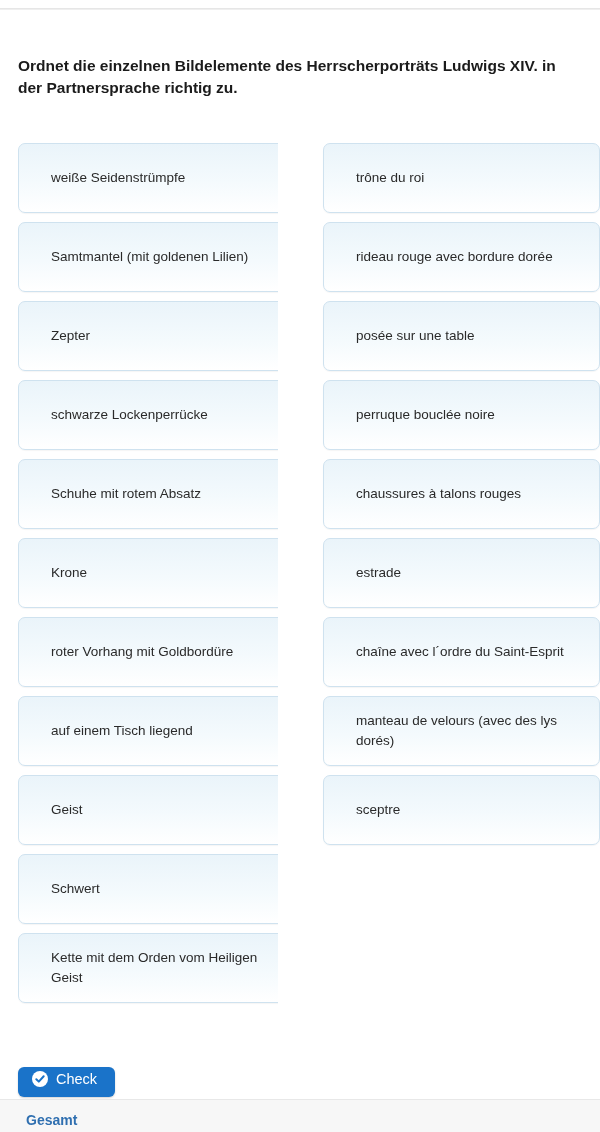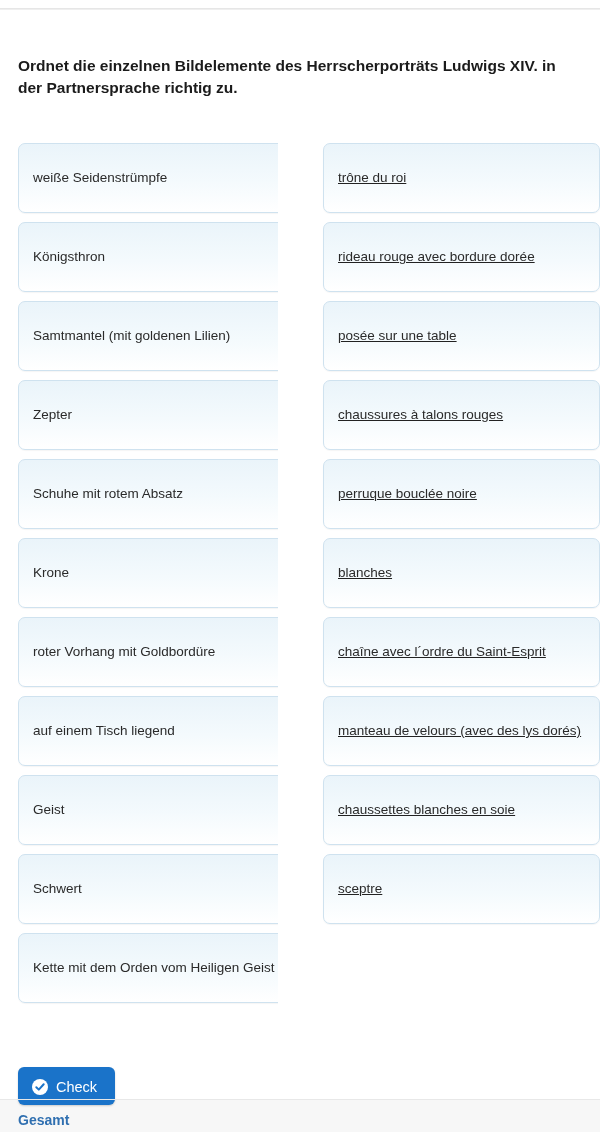--- a/index.html
+++ b/index.html
@@ -59,31 +59,30 @@
     position: absolute;
     top: 0;
   }
   .col-left {
     left: 0;
     width: 275px;
   }
   .col-right {
     left: 305px;
     width: 277px;
-    text-decoration: underline;
   }
   .tile {
     box-sizing: border-box;
     border: 1px solid #cfe2ef;
     border-radius: 7px;
     background: linear-gradient(180deg, #eaf4fa 0%, #f4fafd 55%, #ffffff 100%);
     color: #2a2a2a;
     font-size: 13.5px;
     line-height: 1.45;
-    padding: 10px 14px;
+    padding: 10px 32px;
     margin-bottom: 9px;
     display: flex;
     align-items: center;
     min-height: 70px;
     box-shadow: 0 1px 1px rgba(0,0,0,0.04);
   }
   .tile span {
     display: block;
   }
   .col-left .tile {
@@ -105,36 +104,36 @@
     position: absolute;
     left: 18px;
     top: 1057px;
     display: inline-flex;
     align-items: center;
     gap: 8px;
     background: #1a73c9;
     color: #ffffff;
     border: none;
     border-radius: 6px;
-    padding: 12px 18px 10px 14px;
+    padding: 4px 18px 10px 14px;
     font-size: 14.5px;
     font-family: "Liberation Sans", sans-serif;
     cursor: pointer;
     box-shadow: 0 1px 2px rgba(0,0,0,0.18);
   }
   .check-icon {
     width: 16px;
     height: 16px;
     display: inline-block;
     position: relative;
   }
   .footer-hint {
     position: absolute;
     top: 1112px;
-    left: 18px;
+    left: 26px;
     font-size: 14px;
     color: #2f6fb0;
     font-weight: bold;
     overflow: hidden;
     height: 18px;
     width: 300px;
   }
   .bottom-divider {
     position: absolute;
     top: 1099px;
@@ -156,27 +155,27 @@
     <div class="prompt">Ordnet die einzelnen Bildelemente des Herrscherporträts Ludwigs XIV. in der Partnersprache richtig zu.</div>
 
     <div class="columns">
 
       <div class="col col-left">
         <div class="left-clip">
           <div class="tile">
               <span>weiße Seidenstrümpfe</span>
             </div>
           <div class="tile">
-              <span>Königsthron</span>
-            </div>
-          <div class="tile">
               <span>Samtmantel (mit goldenen Lilien)</span>
             </div>
           <div class="tile">
               <span>Zepter</span>
+            </div>
+          <div class="tile">
+              <span>schwarze Lockenperrücke</span>
             </div>
           <div class="tile">
               <span>Schuhe mit rotem Absatz</span>
             </div>
           <div class="tile">
               <span>Krone</span>
             </div>
           <div class="tile">
               <span>roter Vorhang mit Goldbordüre</span>
             </div>
@@ -199,36 +198,33 @@
         <div class="tile">
             <span>trône du roi</span>
           </div>
         <div class="tile">
             <span>rideau rouge avec bordure dorée</span>
           </div>
         <div class="tile">
             <span>posée sur une table</span>
           </div>
         <div class="tile">
+            <span>perruque bouclée noire</span>
+          </div>
+        <div class="tile">
             <span>chaussures à talons rouges</span>
           </div>
         <div class="tile">
-            <span>perruque bouclée noire</span>
-          </div>
-        <div class="tile">
-            <span>blanches</span>
+            <span>estrade</span>
           </div>
         <div class="tile">
             <span>chaîne avec l´ordre du Saint-Esprit</span>
           </div>
         <div class="tile">
             <span>manteau de velours (avec des lys dorés)</span>
-          </div>
-        <div class="tile">
-            <span>chaussettes blanches en soie</span>
           </div>
         <div class="tile">
             <span>sceptre</span>
           </div>
       </div>
 
     </div>
 
     <button class="check-button">
       <span class="check-icon">

